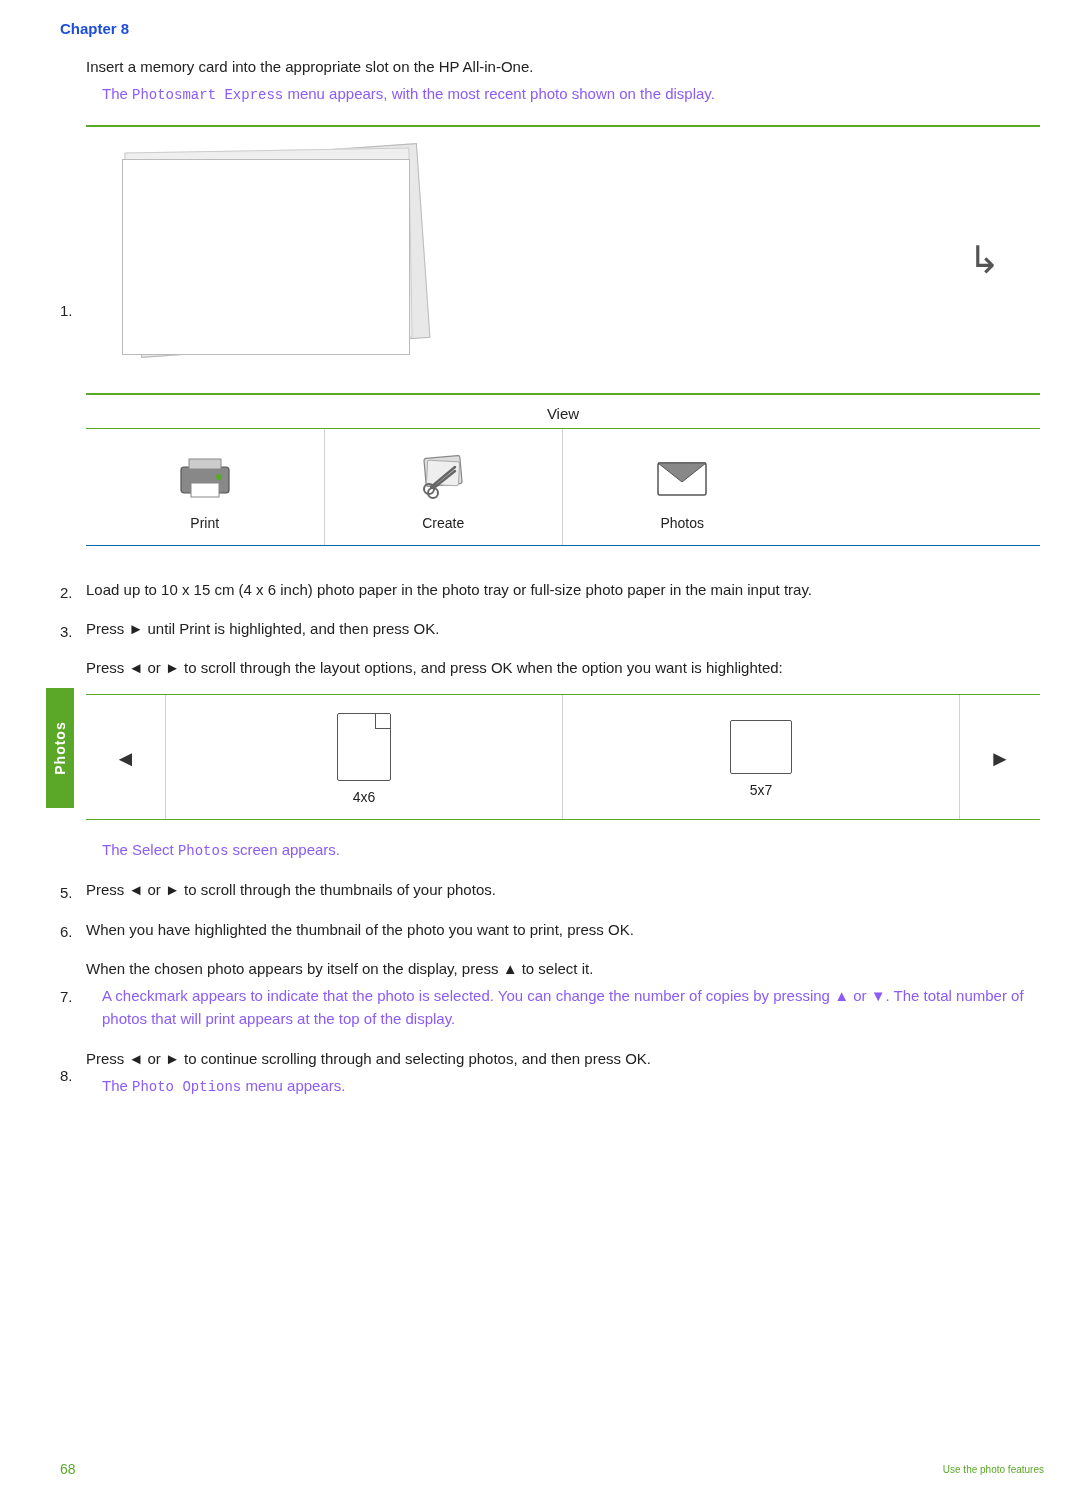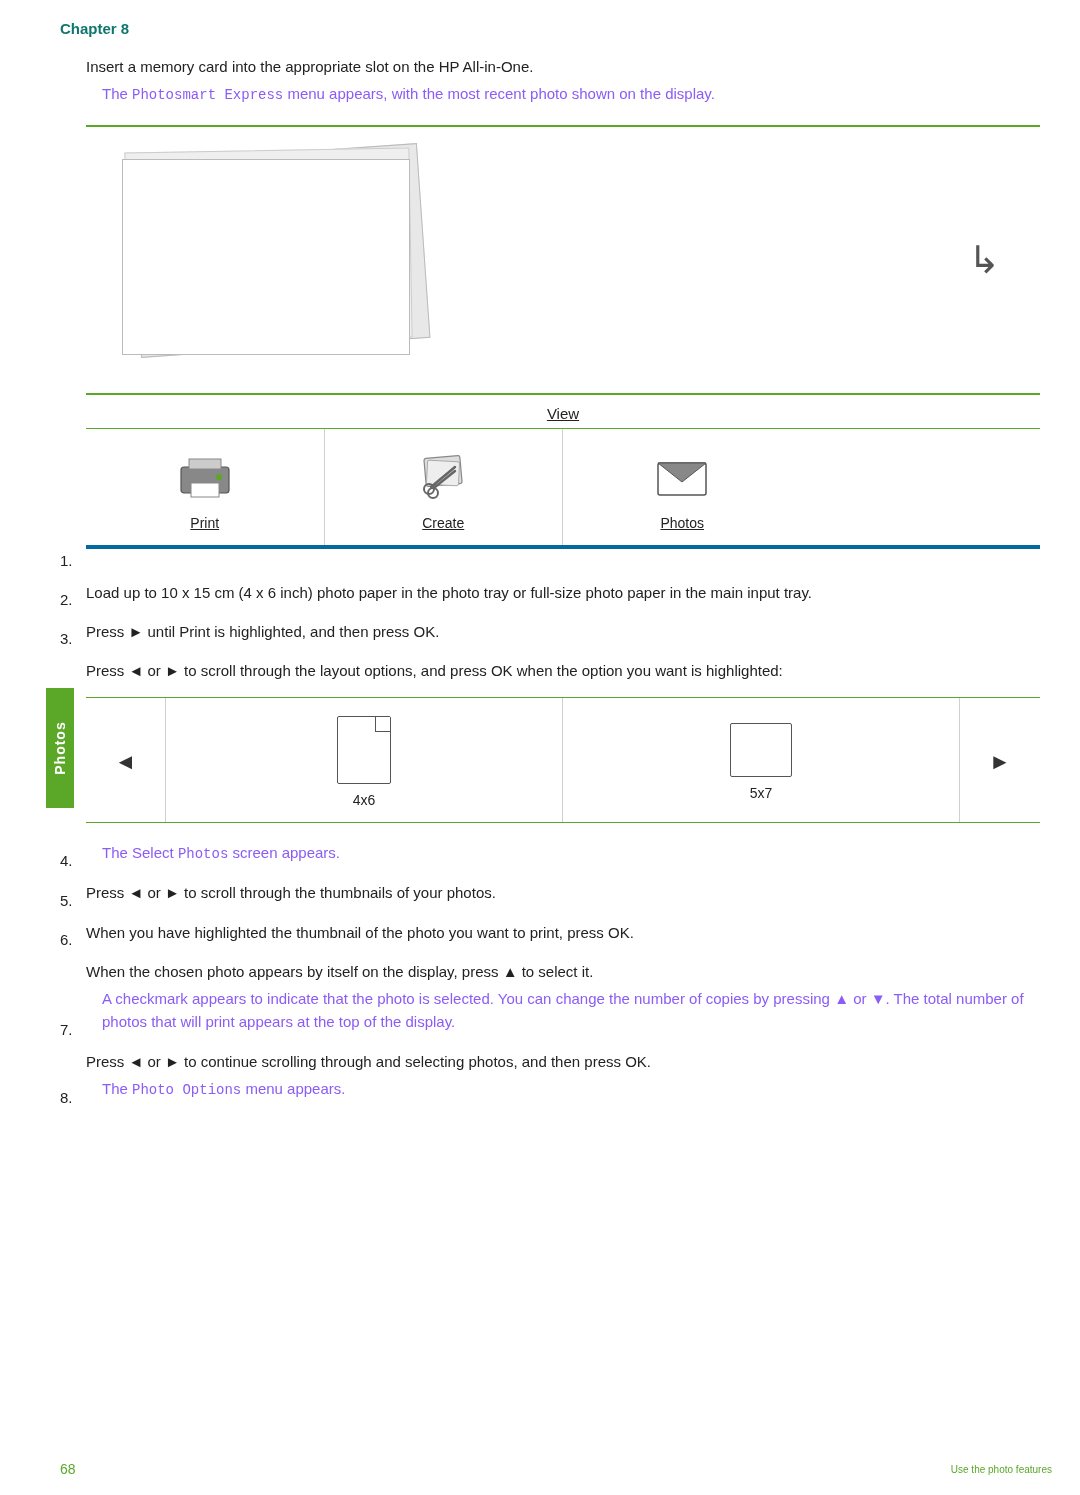--- a/index.html
+++ b/index.html
@@ -33,36 +33,36 @@
 
     .main-content {
       margin-left: 60px;
       margin-right: 40px;
       padding-top: 20px;
       padding-bottom: 60px;
     }
 
     
     .chapter-header {
-      color: #0f766e;
+      color: #1d4ed8;
       font-size: 15px;
       font-weight: bold;
       margin-bottom: 18px;
     }
 
     
     .step-list {
       list-style: none;
       counter-reset: step-counter;
     }
     .step-list > li {
       counter-increment: step-counter;
       display: flex;
       margin-bottom: 12px;
-      align-items: flex-end;
+      align-items: center;
     }
     .step-list > li::before {
       content: counter(step-counter) ".";
       min-width: 26px;
       font-size: 15px;
       color: #222;
       font-weight: normal;
       padding-top: 1px;
     }
     .step-content {
@@ -132,33 +132,32 @@
     .arrow-icon {
       font-size: 38px;
       color: #555;
       margin-left: 30px;
       margin-right: 10px;
     }
 
     
     .view-grid-wrapper {
       margin: 10px 0 20px 0;
-      text-decoration: underline;
     }
     .view-label-row {
       text-align: center;
       font-size: 15px;
       margin-bottom: 6px;
       color: #222;
     }
     .icon-grid {
       display: grid;
       grid-template-columns: repeat(4, 1fr);
       border-top: 1px solid #5ba829;
-      border-bottom: 4px solid #0369a1;
+      border-bottom: 1px solid #0369a1;
     }
     .icon-cell {
       display: flex;
       flex-direction: column;
       align-items: center;
       padding: 18px 10px 14px 10px;
       border-right: 1px solid #d0d0d0;
     }
     .icon-cell:last-child { border-right: none; }
     .icon-cell .icon-img {
@@ -228,21 +227,21 @@
       border: 1.5px solid #555;
       border-radius: 2px;
       position: relative;
     }
 
     
     .page-footer {
       position: absolute;
       bottom: 18px;
       left: 60px;
-      right: 28px;
+      right: 36px;
       display: flex;
       align-items: center;
       justify-content: space-between;
       margin-top: 32px;
     }
     .footer-page-num {
       color: #5ba829;
       font-size: 14px;
     }
     .footer-section {

